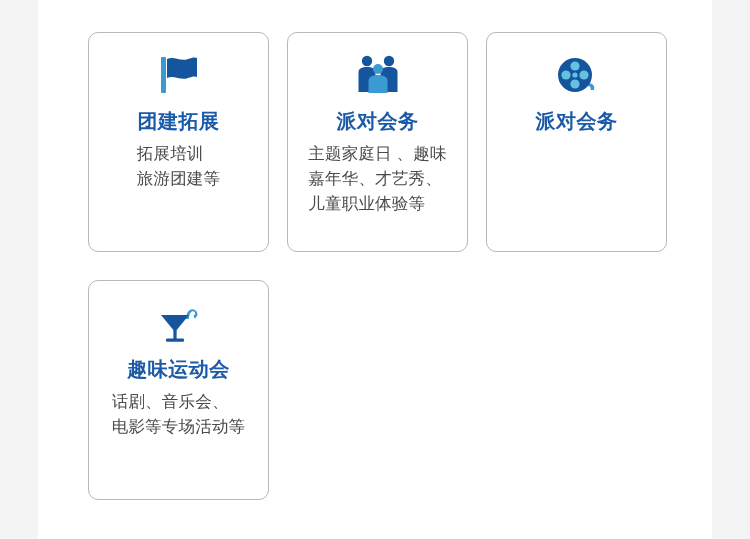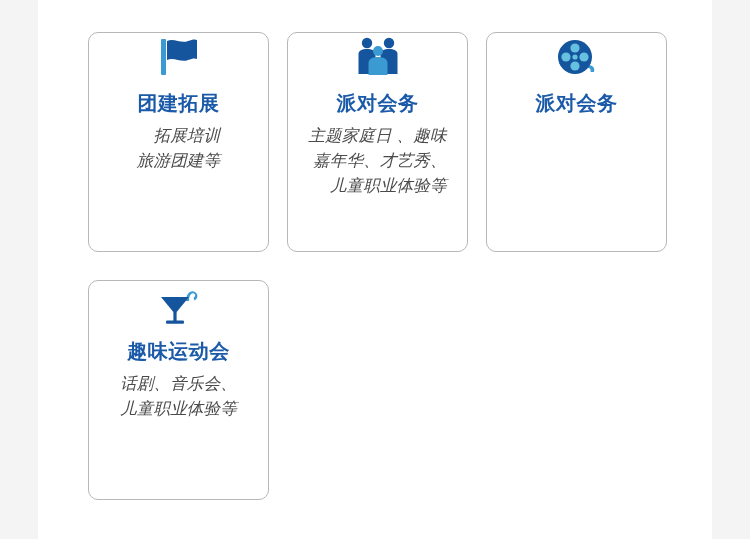--- a/index.html
+++ b/index.html
@@ -33,20 +33,21 @@
   .card {
     box-sizing: border-box;
     width: 181px;
     height: 220px;
     border: 1px solid #b7b7b7;
     border-radius: 10px;
     background: #ffffff;
     display: flex;
     flex-direction: column;
     align-items: center;
+    padding-top: 18px;
   }
   .card-icon {
     width: 56px;
     height: 50px;
     display: flex;
     align-items: center;
     justify-content: center;
     margin-bottom: 6px;
   }
   .card-icon svg {
@@ -58,25 +59,24 @@
     color: #1a5aa8;
     letter-spacing: 0.5px;
     line-height: 28px;
     text-align: center;
     margin-bottom: 6px;
   }
   .card-desc {
     font-size: 16.5px;
     color: #4a4a4a;
     line-height: 25px;
-    text-align: right;
+    text-align: left;
     padding: 0 8px;
     white-space: pre-line;
     letter-spacing: 0.2px;
-    font-style: italic;
   }
 </style>
 </head>
 <body>
 
 <div class="page">
   <div class="grid">
 
     <div class="card">
       <div class="card-icon">
@@ -128,17 +128,17 @@
       <div class="card-icon">
         <svg width="44" height="42" viewBox="0 0 44 42">
           <path d="M29 16 C29 9 33.5 4.5 38 7 C41.5 9 41 14 37.5 15.5 L36.5 12.8 C38.5 12 38.8 9.6 37 8.6 C34.6 7.3 32 10.2 32 16 Z" fill="#3b9ad1"></path>
           <path d="M4 12 L32 12 L18 29 Z" fill="#14559e"></path>
           <rect x="16.4" y="27" width="3.2" height="10" fill="#14559e"></rect>
           <rect x="9" y="35.5" width="18" height="3.2" rx="1.2" fill="#14559e"></rect>
         </svg>
       </div>
       <div class="card-title">趣味运动会</div>
       <div class="card-desc">话剧、音乐会、
-儿童职业体验等</div>
+电影等专场活动等</div>
     </div>
 
   </div>
 </div>
 
 </body></html>

